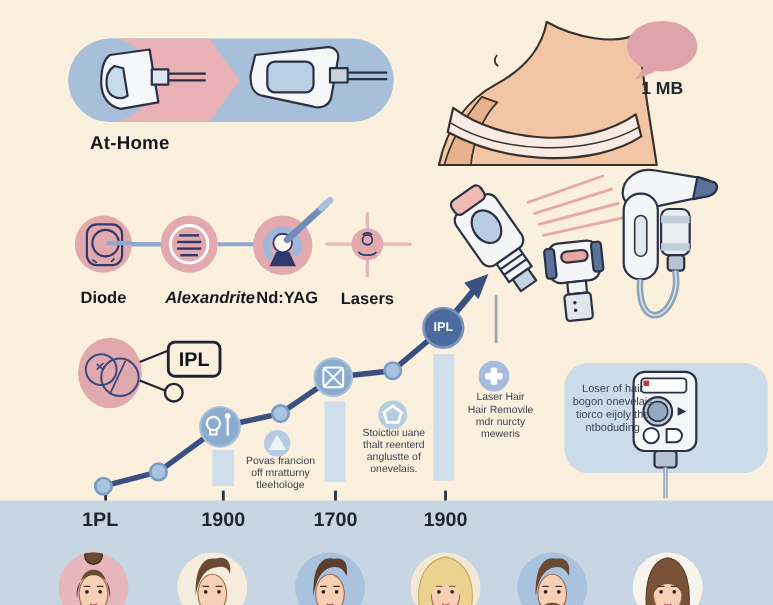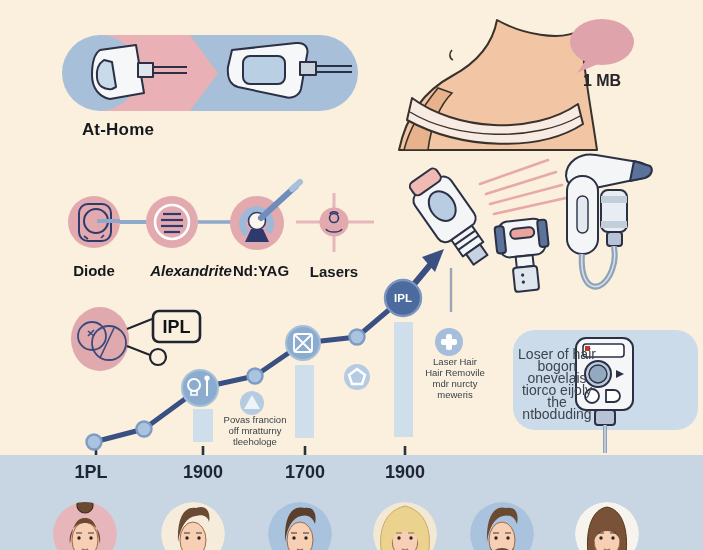--- a/index.html
+++ b/index.html
@@ -7,21 +7,21 @@
     position:relative;width:703px;height:550px;overflow:hidden;
     background:#faf0dd;
     font-family:"Liberation Sans","DejaVu Sans",sans-serif;
   }
   #art{position:absolute;left:0;top:0;}
   .txt{position:absolute;text-align:center;color:#15181f;}
   .lbl-lg{font-size:17px;font-weight:700;letter-spacing:.2px;}
   .lbl-md{font-size:15px;font-weight:700;}
   .cap{font-size:9.5px;line-height:11px;color:#3b414d;font-weight:400;}
   .cap div{white-space:nowrap;}
-  .boxtxt{font-size:14px;line-height:12px;color:#3e4450;}
+  .boxtxt{font-size:10px;line-height:12px;color:#3e4450;}
   .tl{font-size:18px;font-weight:700;color:#1e2533;}
   .bubble-txt{font-size:16px;font-weight:800;color:#23262b;margin-top:41px;}
   .ipl-node-txt{font-size:11.5px;font-weight:700;color:#ffffff;}
   .ipl-call{font-size:18px;font-weight:800;color:#101318;}
 </style>
 </head>
 <body>
 
 <div id="canvas">
 
@@ -331,20 +331,26 @@
 <div class="txt lbl-md" style="left:304px;top:263px;width:60px;">Lasers</div>
 
 <div class="txt ipl-call" style="left:153px;top:317px;width:47px;">IPL</div>
 <div class="txt ipl-node-txt" style="left:383px;top:292px;width:40px;">IPL</div>
 
 <div class="txt cap" style="left:207px;top:414px;width:96px;">
   <div>Povas francion</div>
   <div>off mratturny</div>
   <div>tleehologe</div>
 </div>
+<div class="txt cap" style="left:312px;top:388px;width:92px;">
+  <div>Stoictioi uane</div>
+  <div>thalt reenterd</div>
+  <div>anglustte of</div>
+  <div>onevelais.</div>
+</div>
 <div class="txt cap" style="left:409px;top:356px;width:92px;">
   <div>Laser Hair</div>
   <div>Hair Removile</div>
   <div>mdr nurcty</div>
   <div>meweris</div>
 </div>
 
 <div class="txt boxtxt" style="left:517px;top:348px;width:80px;">
   <div>Loser of hair</div>
   <div>bogon onevelais</div>

